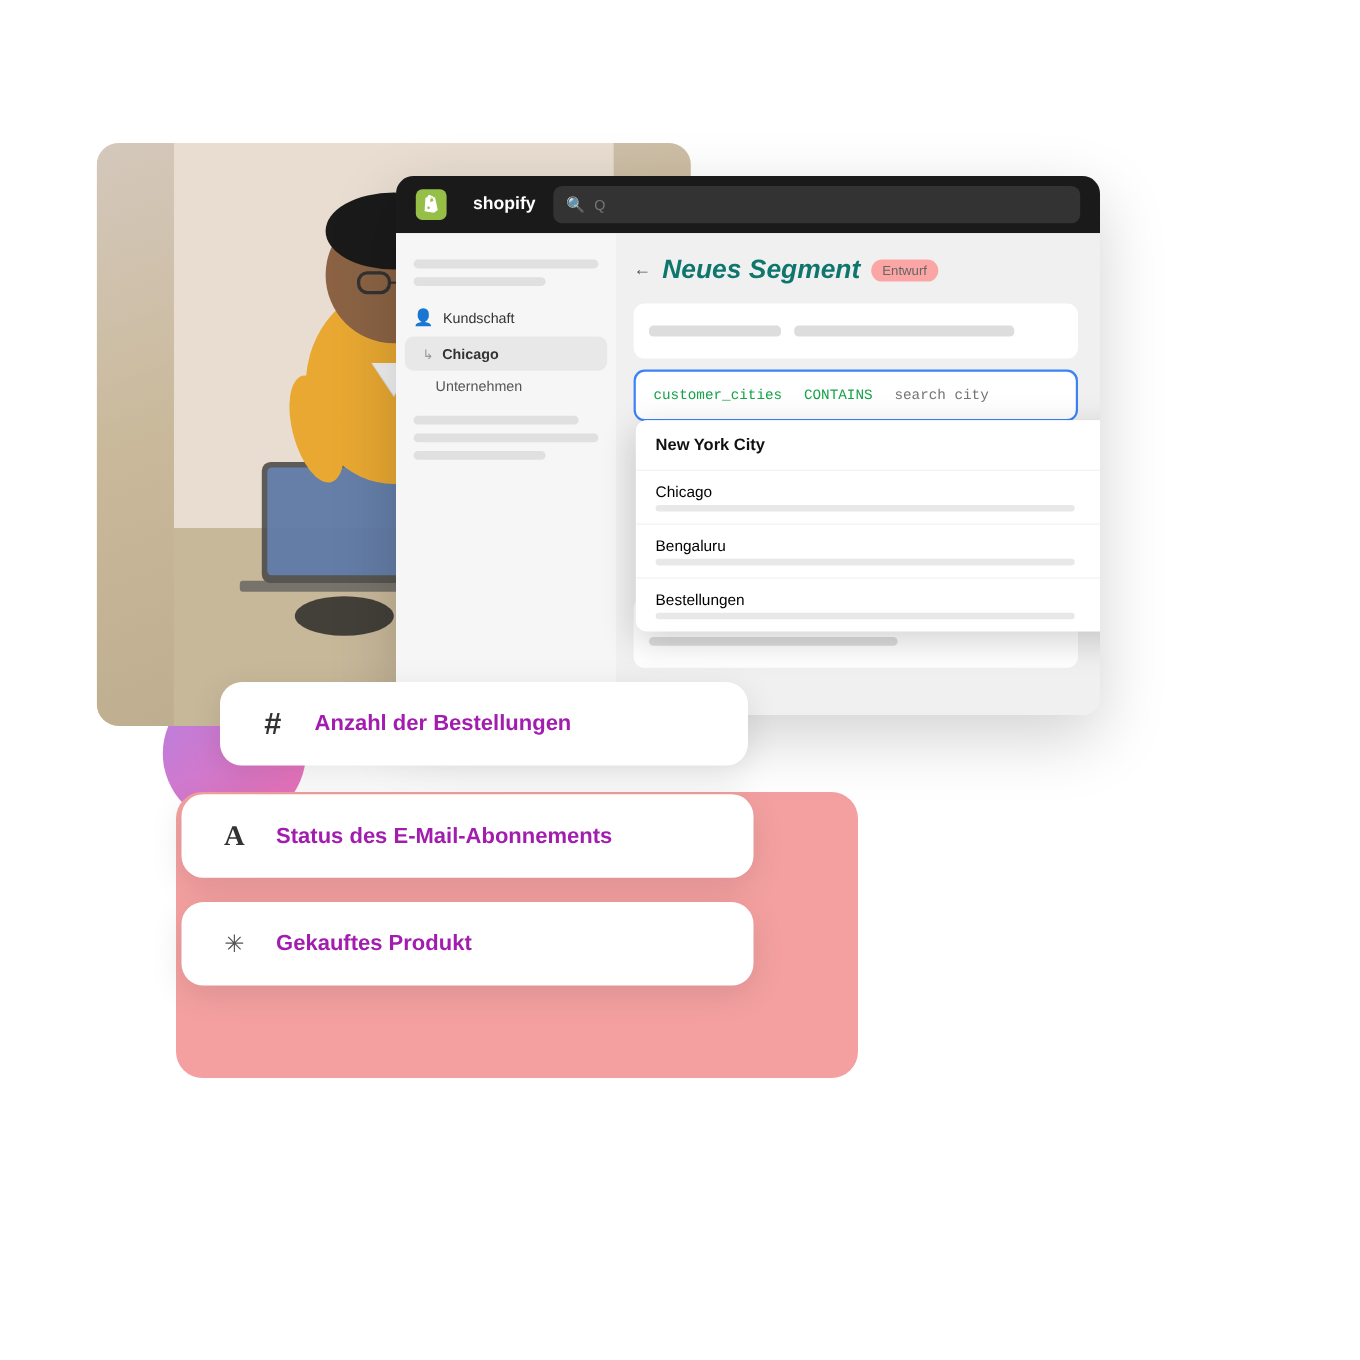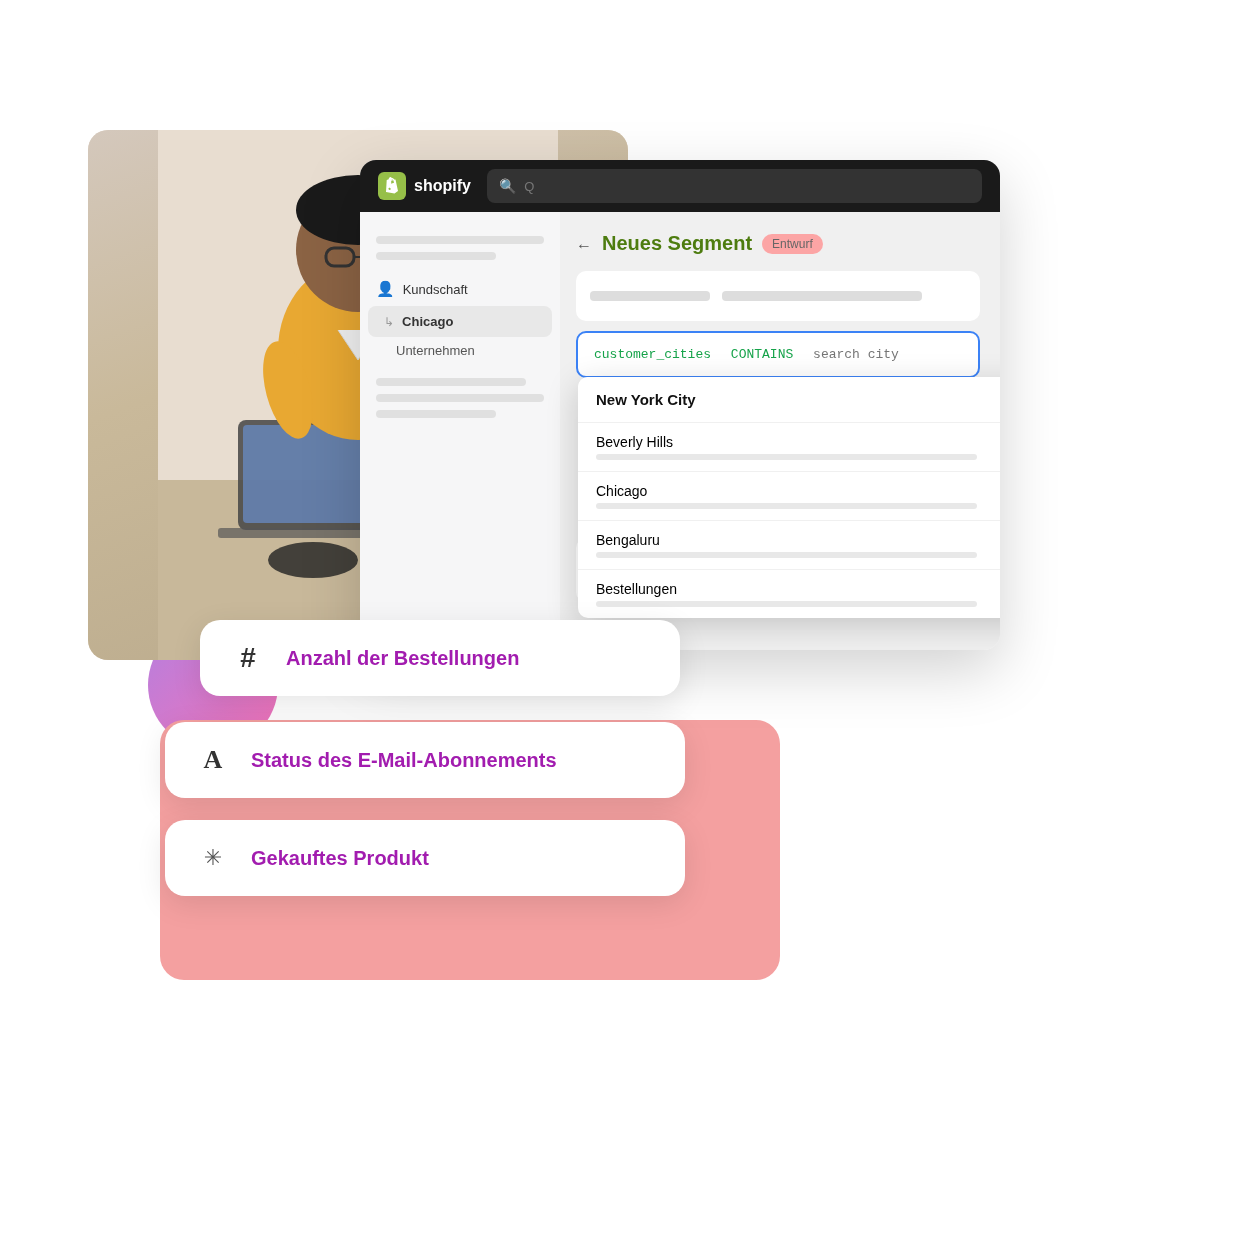--- a/index.html
+++ b/index.html
@@ -81,21 +81,21 @@
       height: 52px;
       display: flex;
       align-items: center;
       padding: 0 18px;
       gap: 16px;
     }
 
     .shopify-logo {
       display: flex;
       align-items: center;
-      gap: 8px;
+      gap: 24px;
       color: #fff;
       font-size: 16px;
       font-weight: 600;
       flex-shrink: 0;
     }
 
     .shopify-logo-icon {
       width: 28px;
       height: 28px;
       background: #96bf48;
@@ -181,23 +181,24 @@
       gap: 10px;
       margin-bottom: 16px;
     }
 
     .back-arrow {
       color: #555;
       font-size: 16px;
     }
 
     .page-title {
-      font-size: 20px;
+      font-size: 24px;
       font-weight: 700;
-      color: #4d7c0f;
+      color: #0f766e;
+      font-style: italic;
     }
 
     .draft-badge {
       background: #fca5a5;
       color: #666;
       font-size: 12px;
       padding: 3px 10px;
       border-radius: 12px;
     }
 
@@ -432,24 +433,20 @@
           <span class="code-operator">CONTAINS</span>
           <span style="margin: 0 6px;">&nbsp;</span>
           <input class="code-input" type="text" placeholder="search city" style="">
         </div>
 
         <div class="city-dropdown">
           <div class="dropdown-item">
             <span>New York City</span>
           </div>
           <div class="dropdown-item">
-            <span>Beverly Hills</span>
-            <span class="dropdown-item-sub"></span>
-          </div>
-          <div class="dropdown-item">
             <span>Chicago</span>
             <span class="dropdown-item-sub"></span>
           </div>
           <div class="dropdown-item">
             <span>Bengaluru</span>
             <span class="dropdown-item-sub"></span>
           </div>
           <div class="dropdown-item">
             <span>Bestellungen</span>
             <span class="dropdown-item-sub"></span>

